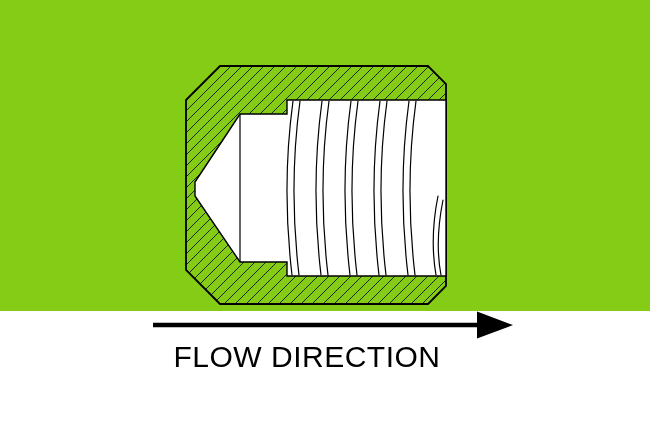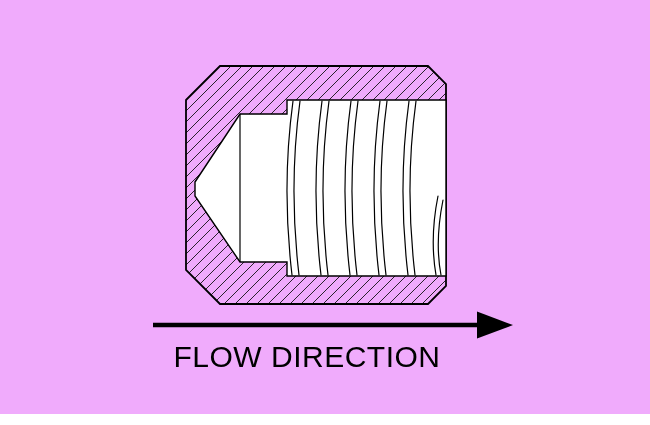--- a/index.html
+++ b/index.html
@@ -7,22 +7,22 @@
     padding: 0;
     background: #ffffff;
     width: 650px;
     height: 425px;
     overflow: hidden;
     font-family: "Liberation Sans", sans-serif;
   }
   .canvas {
     position: relative;
     width: 650px;
-    height: 414px;
-    background: #f0abfc;
+    height: 311px;
+    background: #84cc16;
   }
   svg { display: block; }
   .outline {
     fill: url(#hatch);
     stroke: #000000;
     stroke-width: 1.8;
     stroke-linejoin: miter;
   }
   .bore {
     fill: #ffffff;

